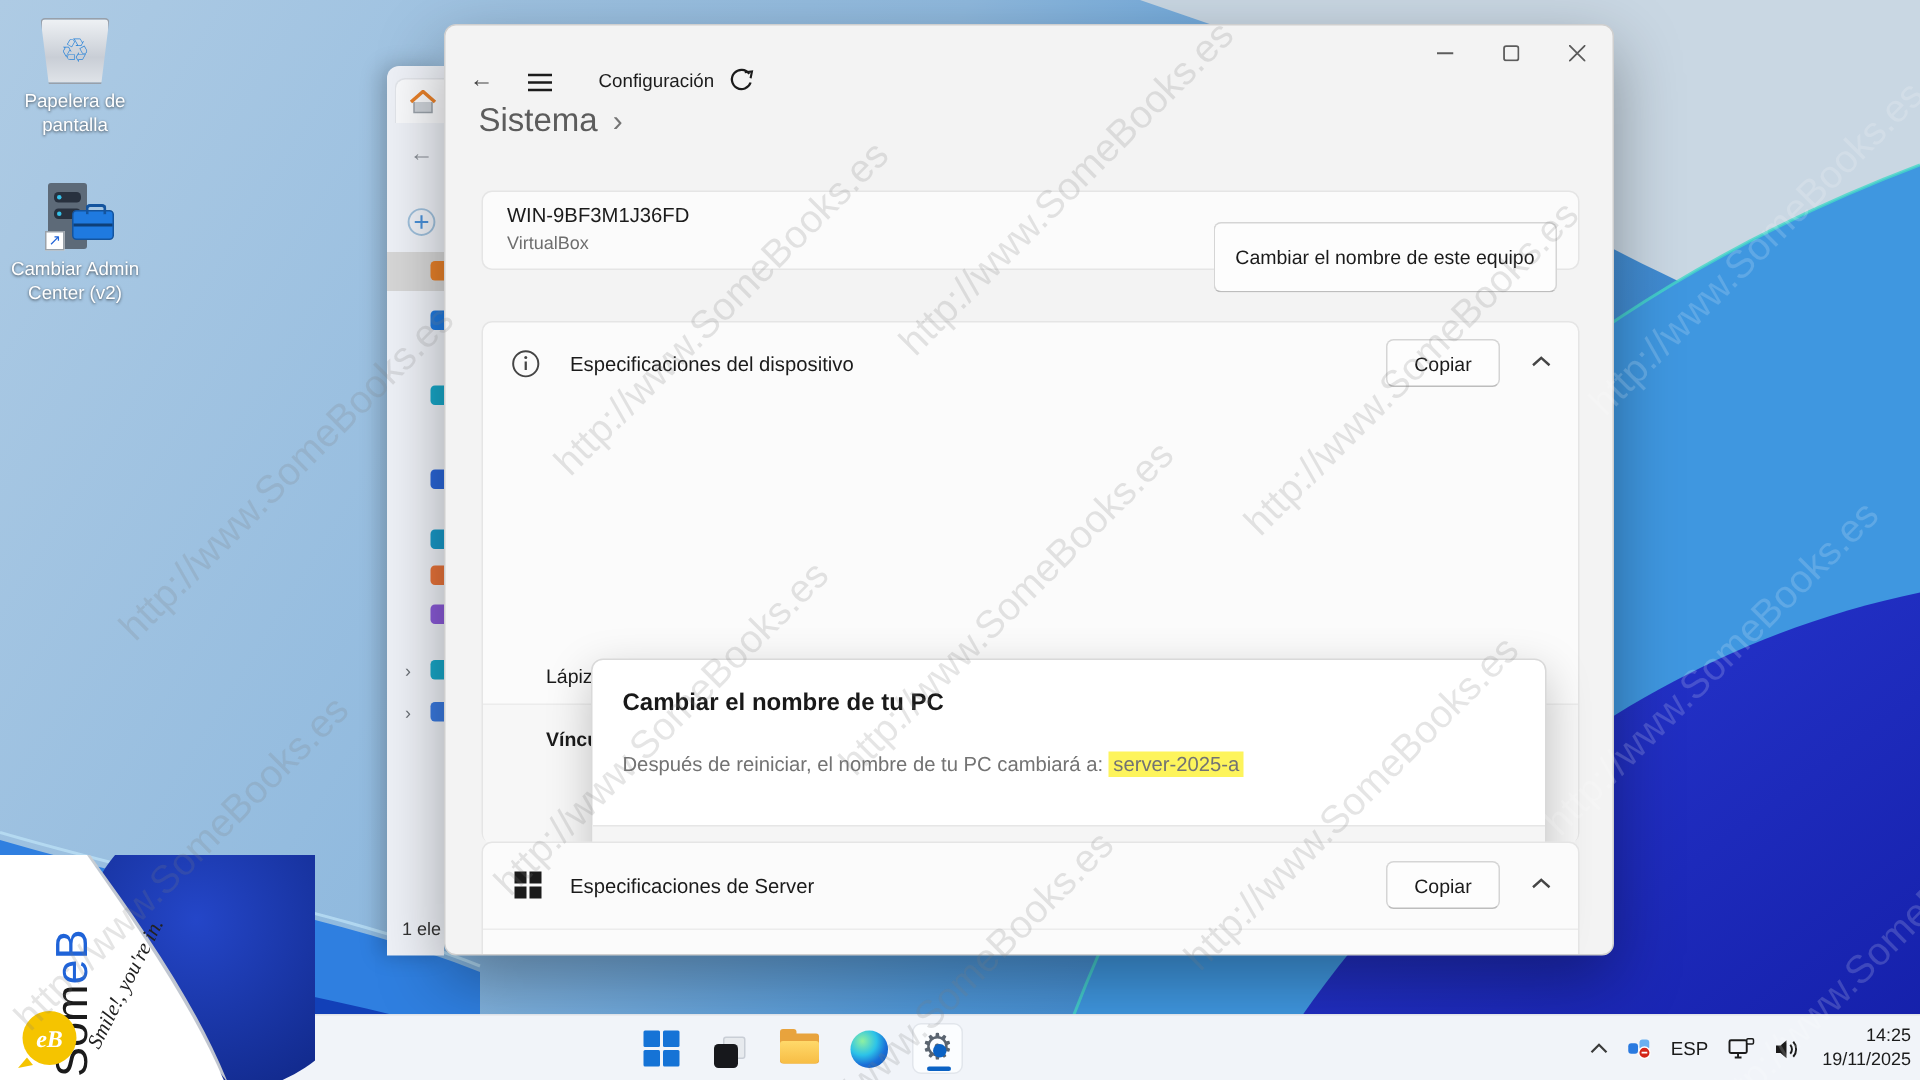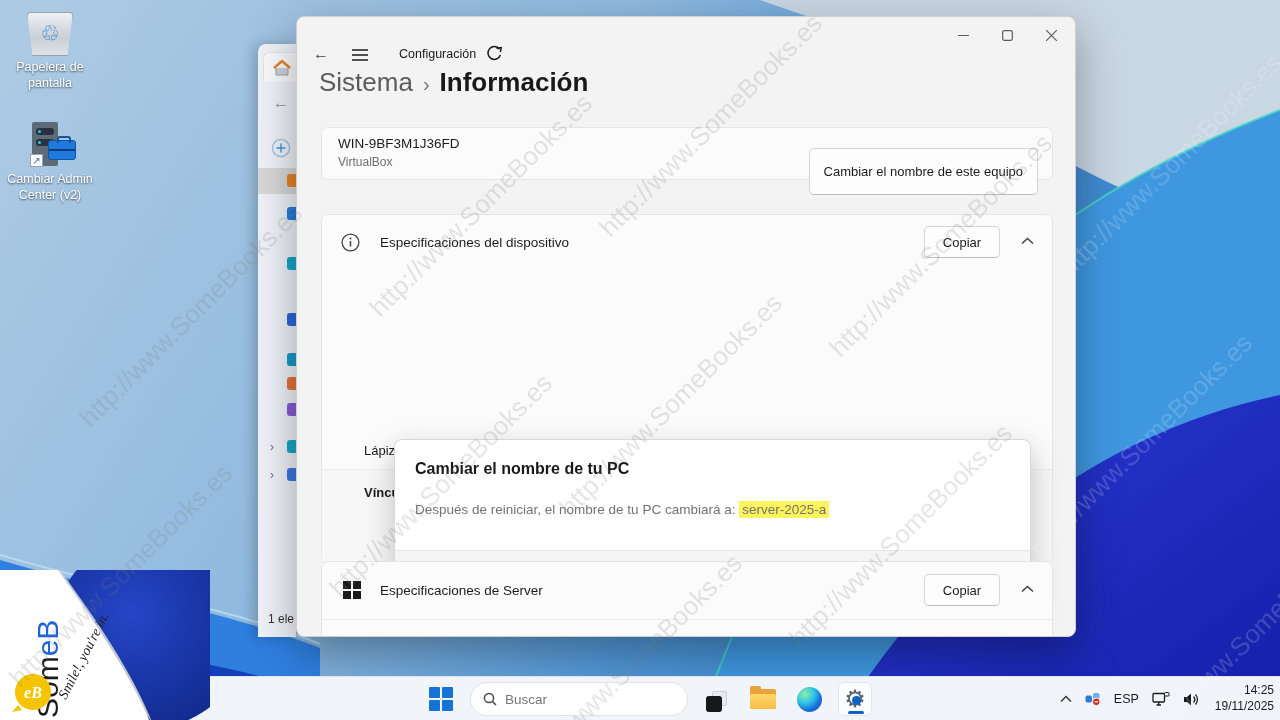--- a/index.html
+++ b/index.html
@@ -44,21 +44,21 @@
   #explorer .status { position:absolute; left:10px; top:568px; width:40px; font-size:12px; color:#333; }
 
   
   #win { left:296px; top:16px; width:780px; height:621px; background:#f3f3f3;
          border:1px solid #cfcfcf; border-radius:8px; overflow:hidden; z-index:3;
          box-shadow:0 16px 44px rgba(0,0,0,.34); }
   .caption-btn { width:44px; height:36px; display:flex; align-items:center; justify-content:center; color:#5c5c5c; }
   .navrow { position:absolute; left:0; top:26px; width:100%; height:26px; }
   .navglyph { color:#444; font-size:16px; }
   .apptitle { font-size:12.5px; color:#1b1b1b; }
-  .bc-parent { font-size:26px; color:#5c5c5c; }
+  .bc-parent { font-size:22px; color:#5c5c5c; }
   .bc-sep { font-size:20px; color:#757575; padding:0 10px; }
   .bc-current { font-size:26px; color:#191919; font-weight:700; }
 
   .card { position:absolute; left:24px; width:732px; background:#fbfbfb;
           border:1px solid #e5e5e5; border-radius:7px; }
   .btn { display:inline-flex; align-items:center; justify-content:center; background:#fdfdfd;
          border:1px solid #d5d5d5; border-bottom-color:#bdbdbd; border-radius:5px;
          font-size:13px; color:#1b1b1b; cursor:default; }
   .chevron-up { stroke:#454545; stroke-width:1.6; fill:none; }
 
@@ -217,21 +217,20 @@
       <div class="abs apptitle" style="left:102px; top:4px;">Configuración</div>
       <svg class="abs" style="left:188px; top:2px;" width="18" height="18">
         <path d="M14.5,4.2 A6.4,6.4 0 1 0 15.4,10" fill="none" stroke="#1b1b1b" stroke-width="1.5"></path>
         <path d="M11.5,3.2 L16.3,2.6 L15.4,7.2" fill="none" stroke="#1b1b1b" stroke-width="1.4"></path>
       </svg>
     </div>
 
     <div class="abs" style="left:22px; top:50px; display:flex; align-items:baseline;">
       <span class="bc-parent">Sistema</span>
       <span class="bc-sep">›</span>
-      <span class="bc-current">Información</span>
     </div>
 
     <div class="card" style="top:110px; height:53px;">
       <div class="abs" style="left:16px; top:8px; font-size:13.5px; color:#1b1b1b;">WIN-9BF3M1J36FD</div>
       <div class="abs" style="left:16px; top:27px; font-size:12px; color:#6e6e6e;text-align:right;">VirtualBox</div>
       <div class="btn abs" style="right:14px; top:20px; height:47px; padding:0 14px;">Cambiar el nombre de este equipo</div>
     </div>
 
     <div class="card" style="top:181px; height:348px;margin-top:16px;">
       <svg class="abs" style="left:19px; top:18px;" width="19" height="19">
@@ -292,27 +291,20 @@
 
   <div id="taskbar" class="abs">
     <div class="tb-center">
       <div class="tb-ico">
         <div class="start-grid">
             <div></div>
             <div></div>
             <div></div>
             <div></div>
           </div>
-      </div>
-      <div id="search-pill">
-        <svg width="14" height="14">
-          <circle cx="6" cy="6" r="4.6" fill="none" stroke="#4a4a4a" stroke-width="1.5"></circle>
-          <path d="M9.6,9.6 L13,13" stroke="#4a4a4a" stroke-width="1.5"></path>
-        </svg>
-        <input placeholder="Buscar" style="">
       </div>
       <div class="tb-ico" style="position:relative;">
         <div style="position:relative; width:26px; height:28px;">
           <div class="tv-back"></div>
             <div class="tv-front"></div>
         </div>
       </div>
       <div class="tb-ico">
         <div class="folder">
             <div class="back"></div>

